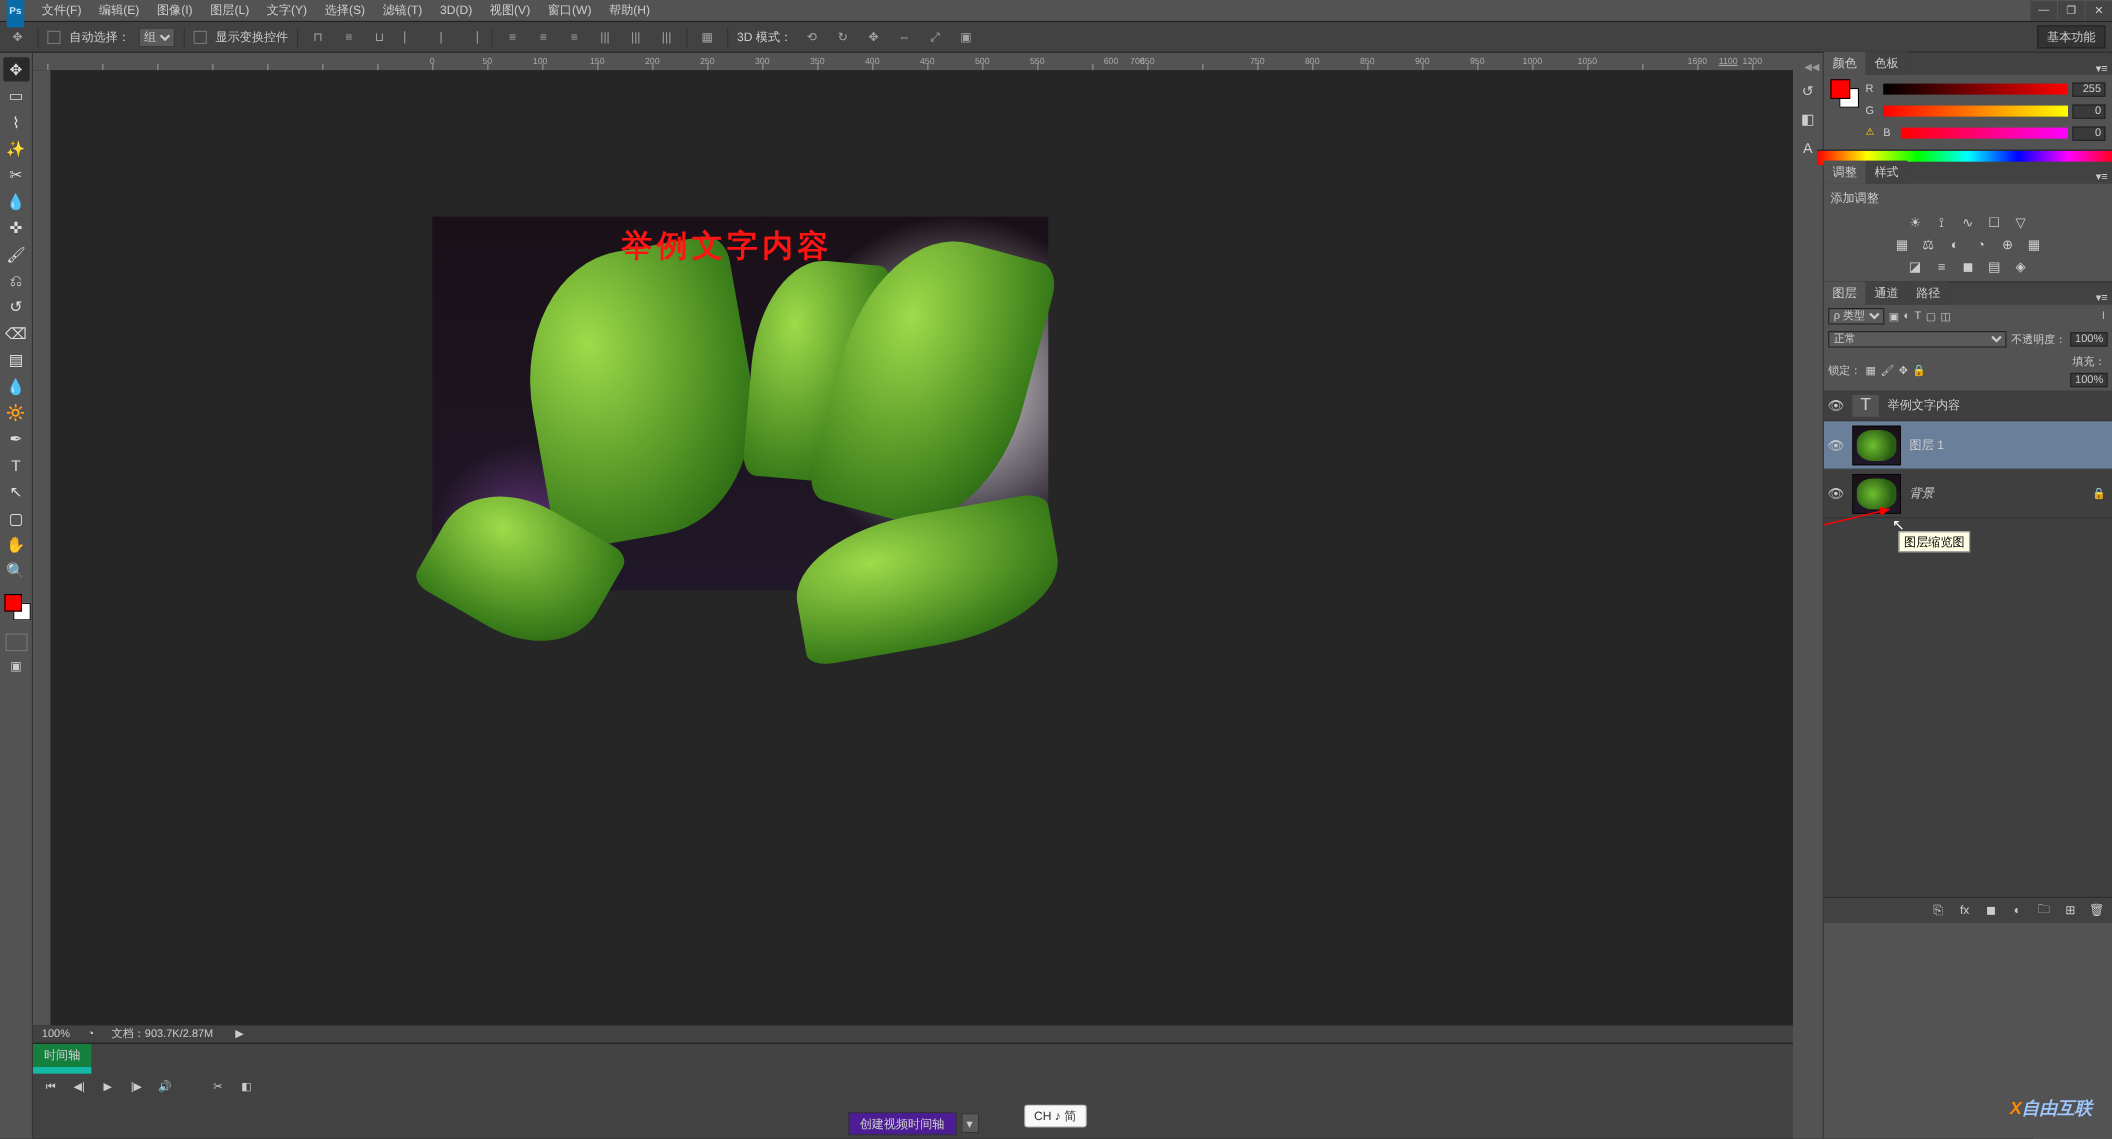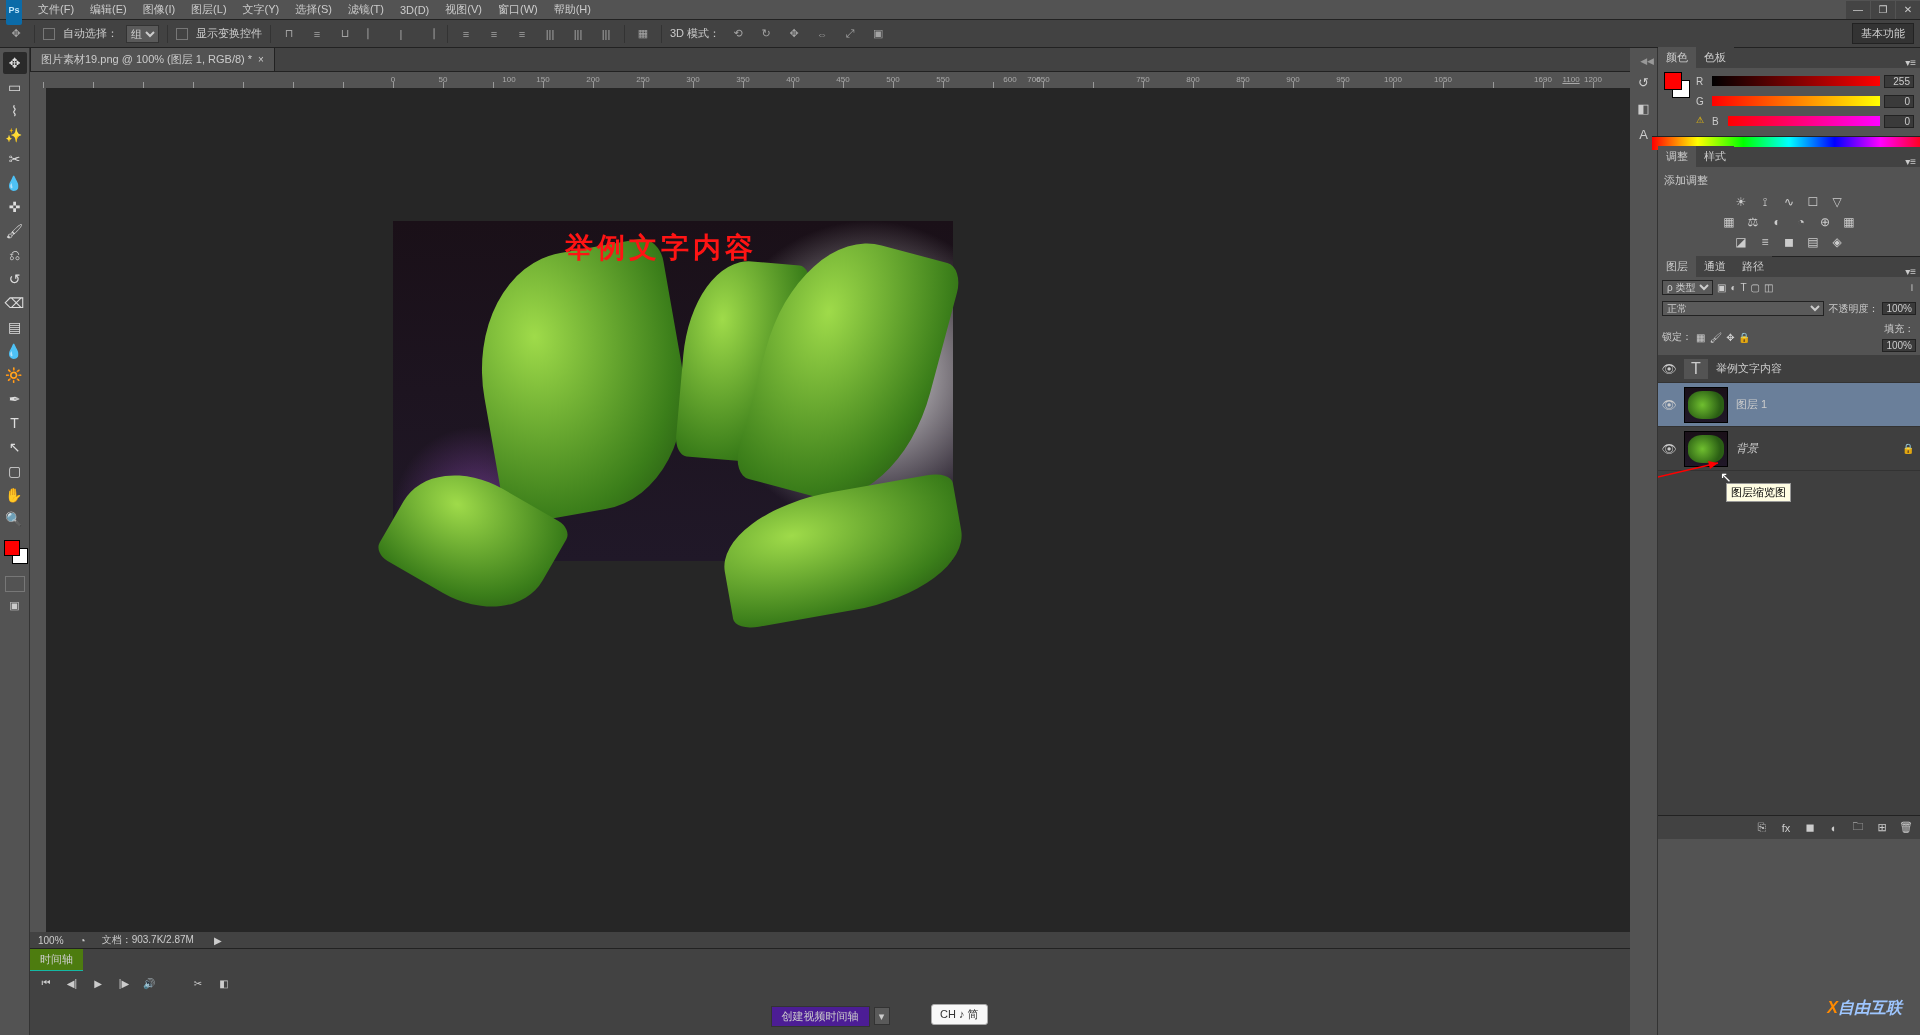--- a/index.html
+++ b/index.html
@@ -48,21 +48,21 @@
 .leaf.l1 { left:90px; top:30px; width:200px; height:260px; transform:rotate(-10deg);}
 .leaf.l2 { left:290px; top:40px; width:120px; height:200px; transform:rotate(5deg);}
 .leaf.l3 { left:370px; top:20px; width:170px; height:260px; transform:rotate(15deg);}
 .leaf.l4 { left:0px; top:260px; width:160px; height:120px; transform:rotate(30deg);}
 .leaf.l5 { left:330px; top:270px; width:240px; height:120px; transform:rotate(-10deg);}
 .canvas-text { position:absolute; left:172px; top:8px; color:#ff1414; font-size:28px; font-weight:bold; letter-spacing:4px;}
 .statusbar { height:16px; background:#424242; display:flex; align-items:center; padding:0 8px; gap:16px; font-size:10px;}
 .statusbar .arrow { margin-left:4px;}
 
 .timeline { height:90px; background:#424242; border-top:1px solid #222;}
-.tl-tab { padding:3px 10px; background:#4d7c0f; display:inline-block; font-size:11px; border-bottom:1px solid #14b8a6;}
+.tl-tab { padding:3px 10px; background:#15803d; display:inline-block; font-size:11px; border-bottom:6px solid #14b8a6;}
 .tl-ctrls { display:flex; align-items:center; gap:10px; padding:4px 8px; height:24px;}
 .tl-ctrls .btn { width:16px; height:16px; display:flex; align-items:center; justify-content:center; font-size:10px;}
 .tl-body { height:42px; display:flex; align-items:center; justify-content:center; gap:4px;}
 .tl-body .create { background:#4c1d95; border:1px solid #333; padding:2px 10px; font-size:11px;}
 .tl-body .dd { background:#5a5a5a; border:1px solid #333; width:16px; height:18px; display:flex; align-items:center; justify-content:center;}
 .ime-badge { position:fixed; left:931px; top:1004px; background:#f8f8f8; color:#333; border:1px solid #aaa; border-radius:3px; padding:2px 8px; font-size:11px;}
 
 .panels { width:290px; background:#535353; display:flex;}
 .pcol1 { width:28px; border-right:1px solid #333; display:flex; flex-direction:column; align-items:center; gap:6px; padding-top:8px;}
 .pcol1 .collapse { font-size:9px; color:#999; align-self:flex-end; padding-right:3px;}
@@ -201,40 +201,34 @@
     <div class="tool">🔍</div>
     <div class="swatch-area">
       <div class="fg"></div>
       <div class="bg"></div>
     </div>
     <div class="qmask"></div>
     <div class="screen">▣</div>
   </div>
 
   <div class="docarea">
-    <div class="tabstrip">
-      <div class="doctab">
-        <span>图片素材19.png @ 100% (图层 1, RGB/8) *</span>
-        <span class="close-x">×</span>
-      </div>
-    </div>
     <div class="ruler-h" id="rulerH">
         <div class="tick" style="left: 13px;"></div>
         <div class="tick" style="left: 63px;"></div>
         <div class="tick" style="left: 113px;"></div>
         <div class="tick" style="left: 163px;"></div>
         <div class="tick" style="left: 213px;"></div>
         <div class="tick" style="left: 263px;"></div>
         <div class="tick" style="left: 313px;"></div>
         <div class="tick" style="left: 363px;"></div>
         <div class="ticklbl" style="left: 363px;">0</div>
         <div class="tick" style="left: 413px;"></div>
         <div class="ticklbl" style="left: 413px;">50</div>
         <div class="tick" style="left: 463px;"></div>
-        <div class="ticklbl" style="left: 479px;">100</div>
+        <div class="ticklbl" style="left: 461px;">100</div>
         <div class="tick" style="left: 513px;"></div>
         <div class="ticklbl" style="left: 513px;">150</div>
         <div class="tick" style="left: 563px;"></div>
         <div class="ticklbl" style="left: 563px;">200</div>
         <div class="tick" style="left: 613px;"></div>
         <div class="ticklbl" style="left: 613px;">250</div>
         <div class="tick" style="left: 663px;"></div>
         <div class="ticklbl" style="left: 663px;">300</div>
         <div class="tick" style="left: 713px;"></div>
         <div class="ticklbl" style="left: 713px;">350</div>

